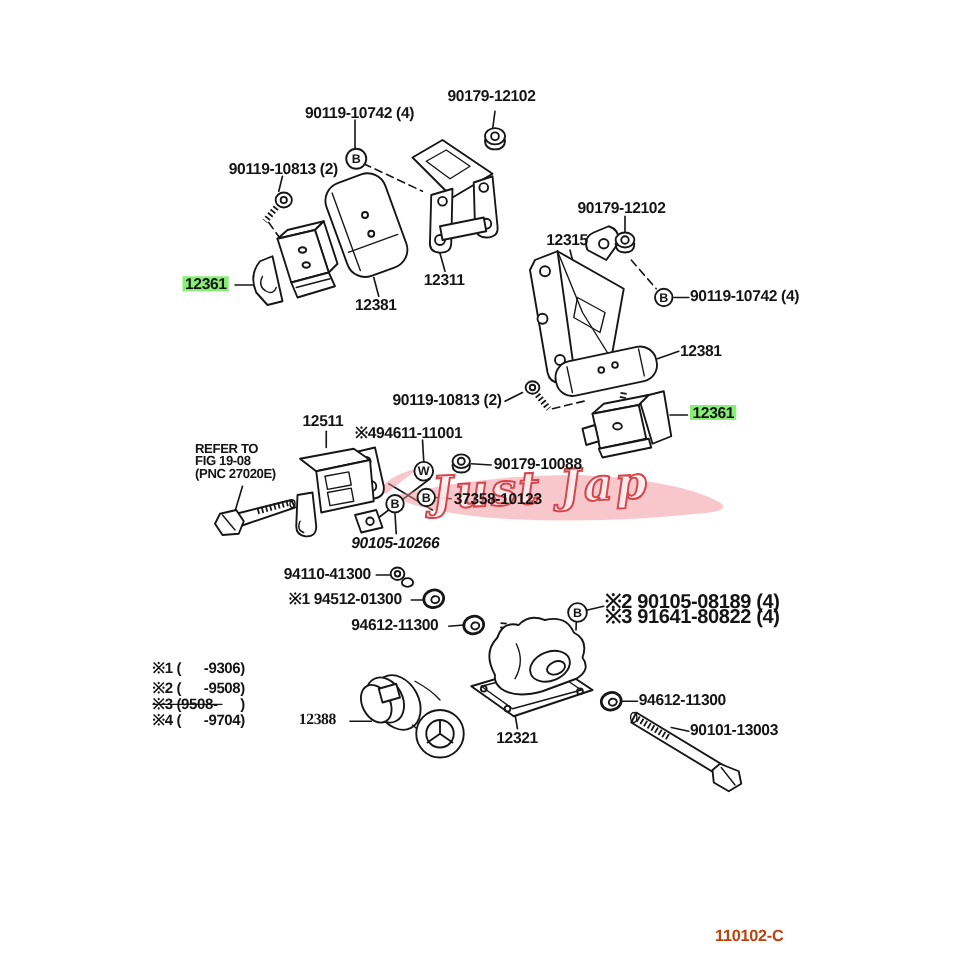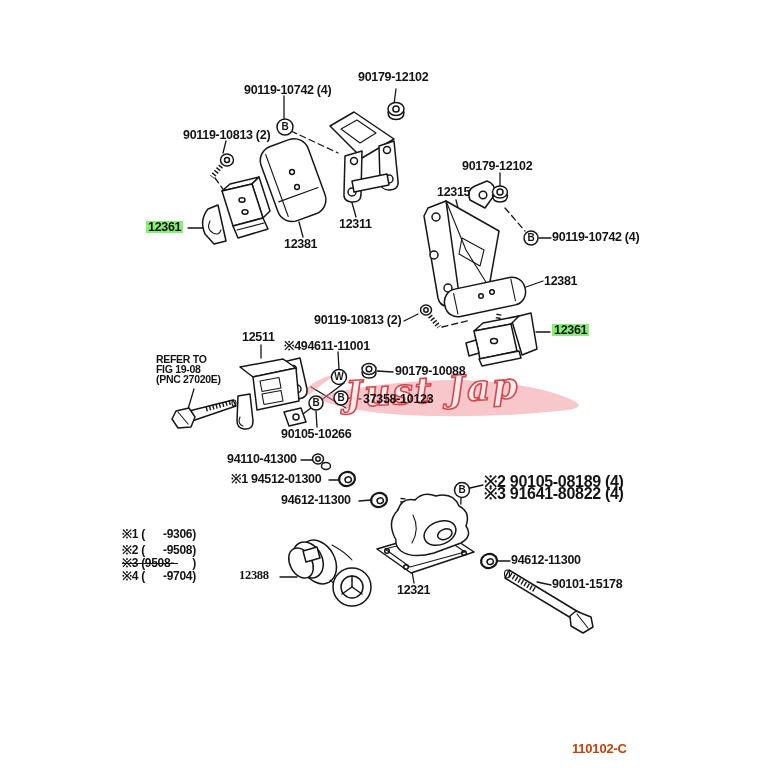--- a/index.html
+++ b/index.html
@@ -295,30 +295,30 @@
       <div class="lbl" style="left: 544px; top: 275px;">12381</div>
       <div class="lbl" style="left: 314px; top: 314px;">90119-10813 (2)</div>
       <div class="lbl hl" style="left: 552px; top: 324px;">12361</div>
       <div class="lbl" style="left: 284px; top: 340px;">※494611-11001</div>
       <div class="lbl" style="left: 242px; top: 331px;">12511</div>
       <div class="lbl sm" style="left: 156px; top: 354px;">REFER TO
 FIG 19-08
 (PNC 27020E)</div>
       <div class="lbl" style="left: 395px; top: 365px;">90179-10088</div>
       <div class="lbl" style="left: 363px; top: 393px;">37358-10123</div>
-      <div class="lbl" style="left: 281px; top: 428px;">90105-10266</div>
+      <div class="lbl" style="left: 281px; top: 428px; font-style: italic;">90105-10266</div>
       <div class="lbl" style="left: 227px; top: 453px;">94110-41300</div>
       <div class="lbl" style="left: 231px; top: 473px;">※1 94512-01300</div>
       <div class="lbl" style="left: 281px; top: 494px;">94612-11300</div>
       <div class="lbl mid" style="left: 484px; top: 476px;">※2 90105-08189 (4)</div>
       <div class="lbl mid" style="left: 484px; top: 488px;">※3 91641-80822 (4)</div>
       <div class="lbl" style="left: 397px; top: 584px;">12321</div>
       <div class="lbl" style="left: 239px; top: 569px; font-family: Liberation Serif, serif;">12388</div>
       <div class="lbl" style="left: 511px; top: 554px;">94612-11300</div>
-      <div class="lbl" style="left: 552px; top: 578px;">90101-15178</div>
+      <div class="lbl" style="left: 552px; top: 578px;">90101-13003</div>
       <div class="lbl fn" style="left: 122px; top: 528px;">※1 (      -9306)</div>
       <div class="lbl fn" style="left: 122px; top: 544px;">※2 (      -9508)</div>
       <div class="lbl fn struck" style="left: 122px; top: 557px;">※3 (9508-      )</div>
       <div class="lbl fn" style="left: 122px; top: 570px;">※4 (      -9704)</div>
     </div>
 
   <div id="footer-code">110102-C</div>
 </div>
 
 </body></html>

